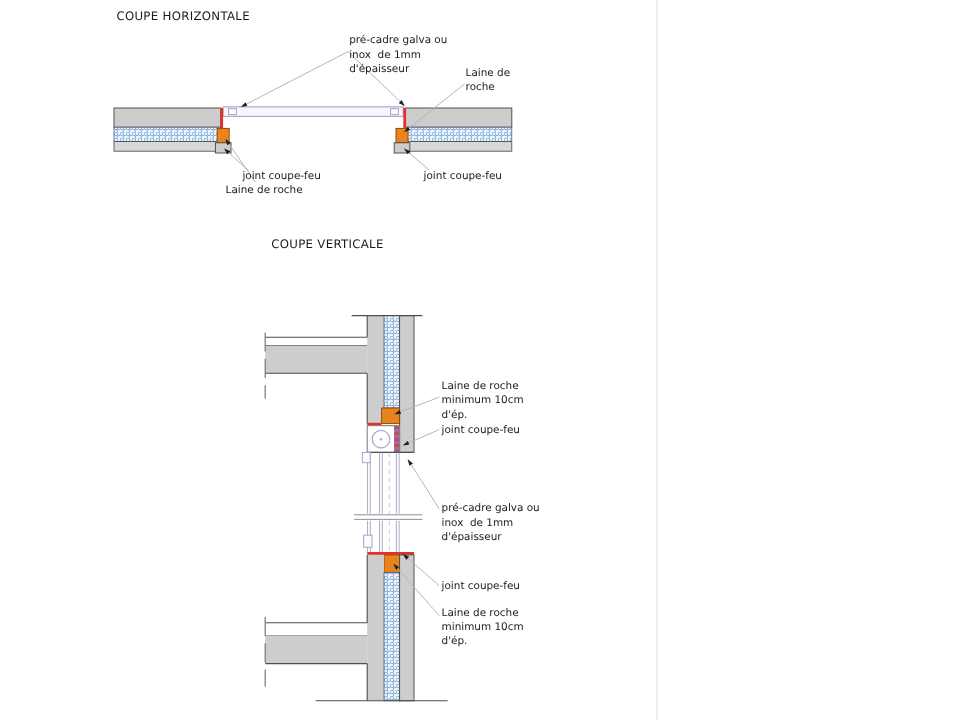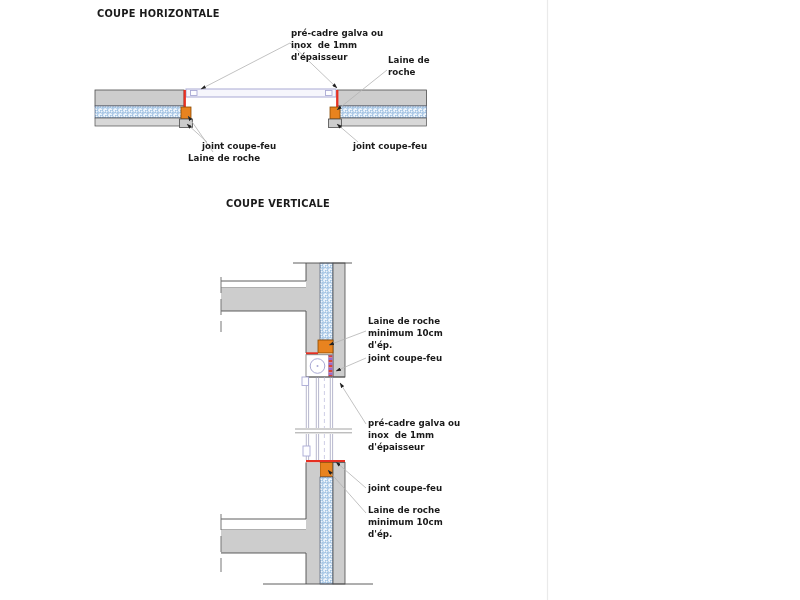--- a/index.html
+++ b/index.html
@@ -1,16 +1,16 @@
 <!DOCTYPE html>
 <html><head>
 <meta charset="utf-8">
 <style>
   html,body{margin:0;padding:0;background:#fff;}
-  .stage{position:relative;width:800px;height:600px;background:#fff;overflow:hidden;font-weight:bold;}
+  .stage{position:relative;width:800px;height:600px;background:#fff;overflow:hidden;}
   svg{display:block;}
   text{font-family:"DejaVu Sans","Liberation Sans",sans-serif;fill:#1a1a1a;white-space:pre;}
   .t-title{font-size:9.8px;letter-spacing:.25px;}
   .t-label{font-size:8.7px;}
   .wall{fill:#cdcdcd;stroke:#4d4d4d;stroke-width:.8;}
   .wallfill{fill:#cdcdcd;}
   .wall-lt{fill:#d8d8d8;stroke:#4d4d4d;stroke-width:.7;}
   .edge{stroke:#4d4d4d;stroke-width:.9;fill:none;}
   .insul{fill:url(#insulPat);stroke:#44506b;stroke-width:.6;}
   .framebox{fill:#f6f6fc;stroke:#a9a9d4;stroke-width:1;}

